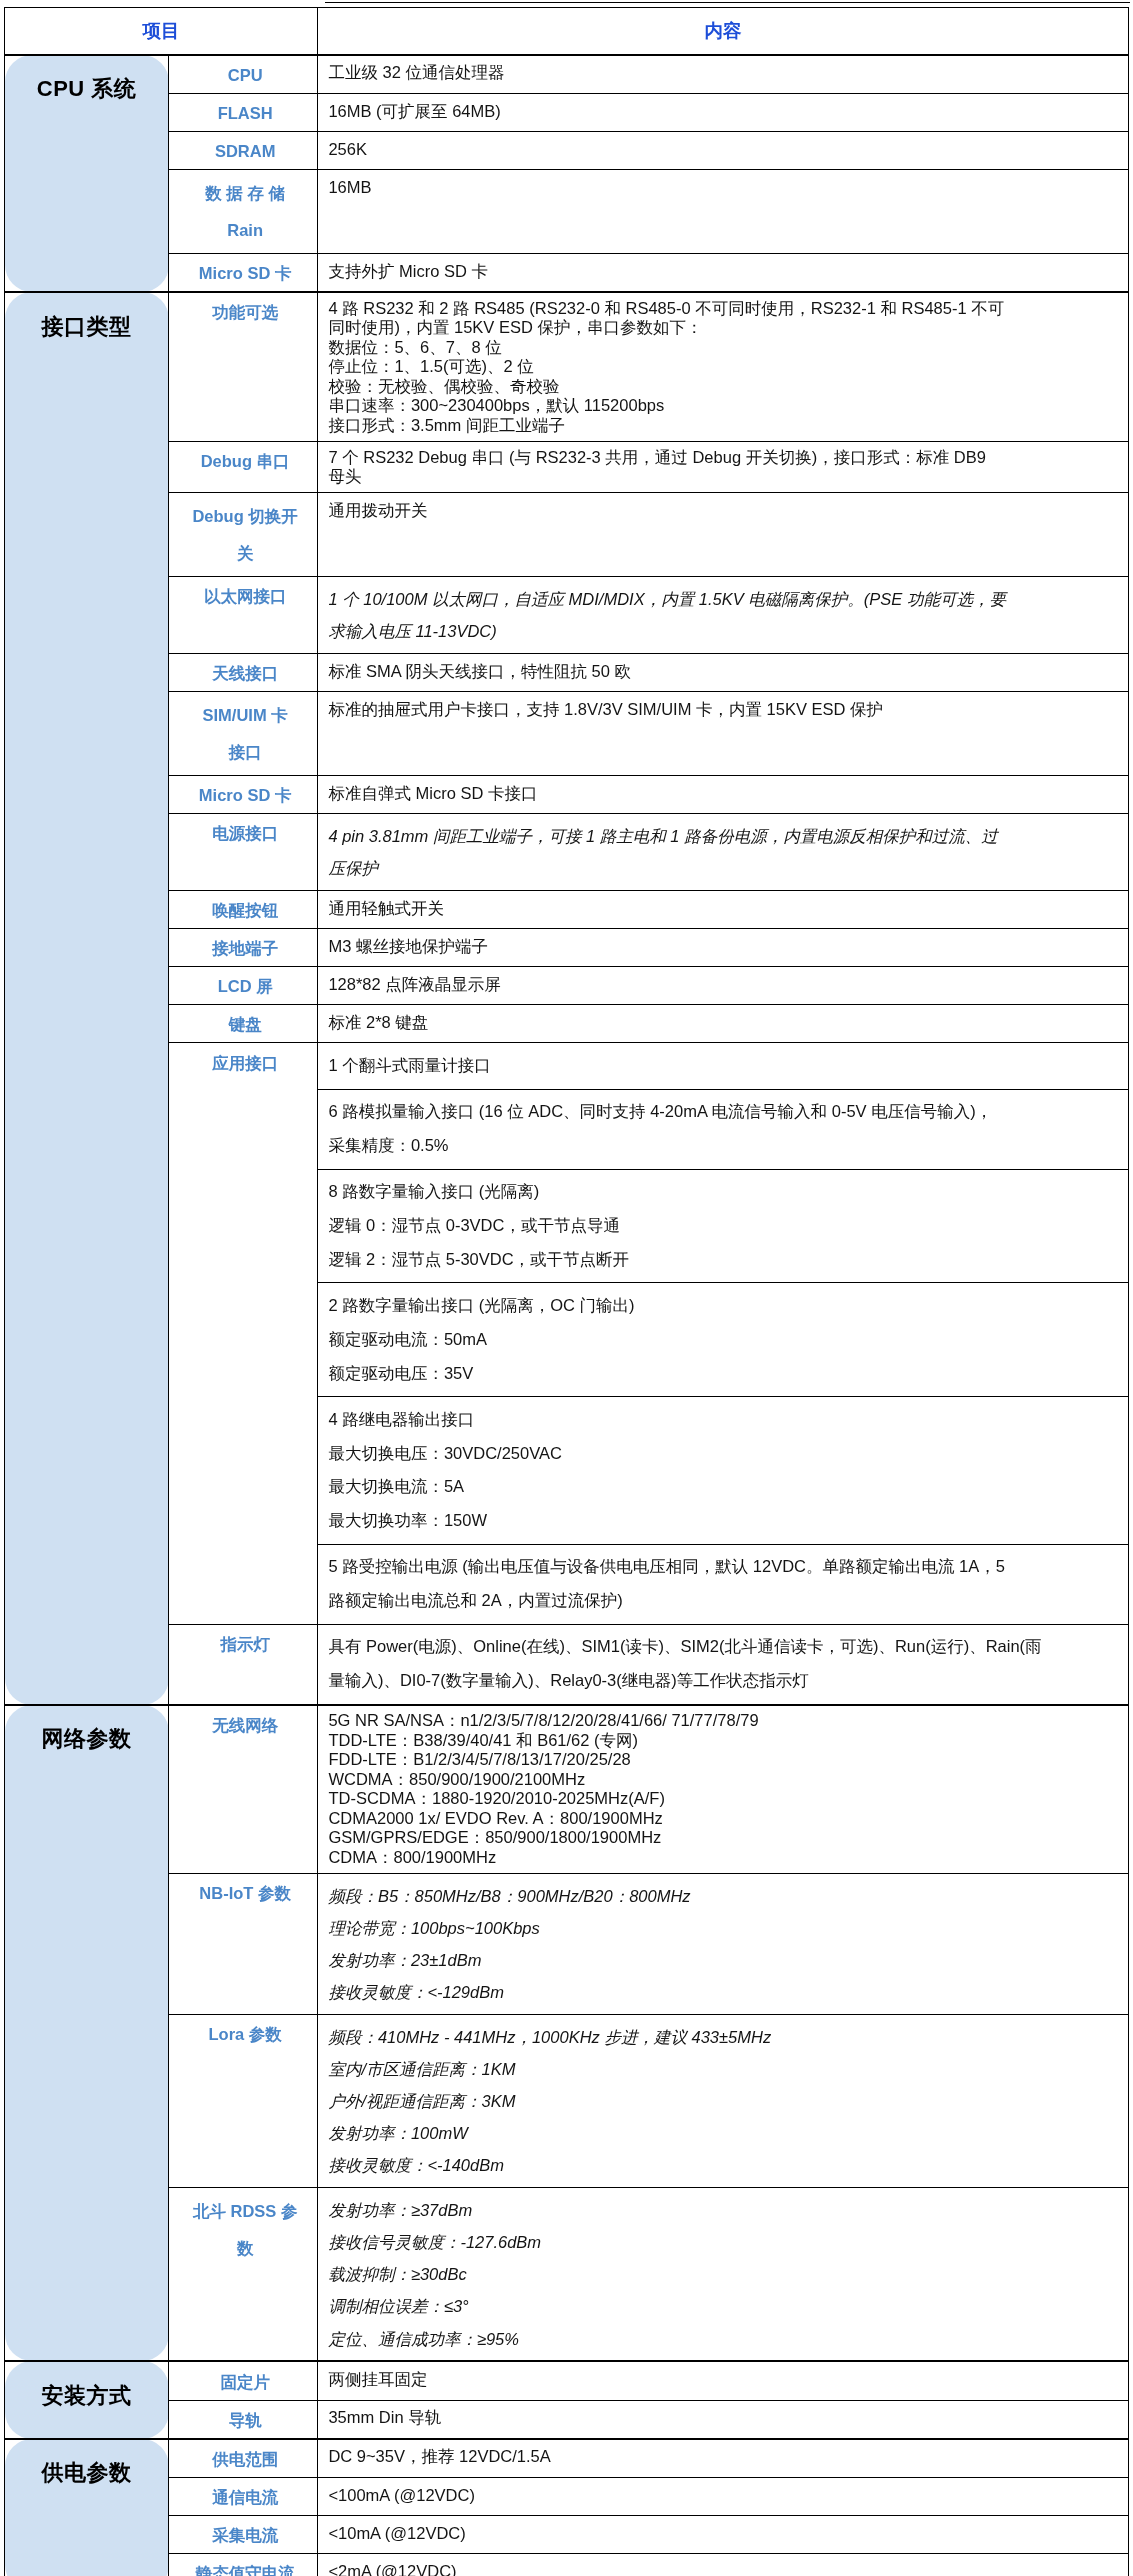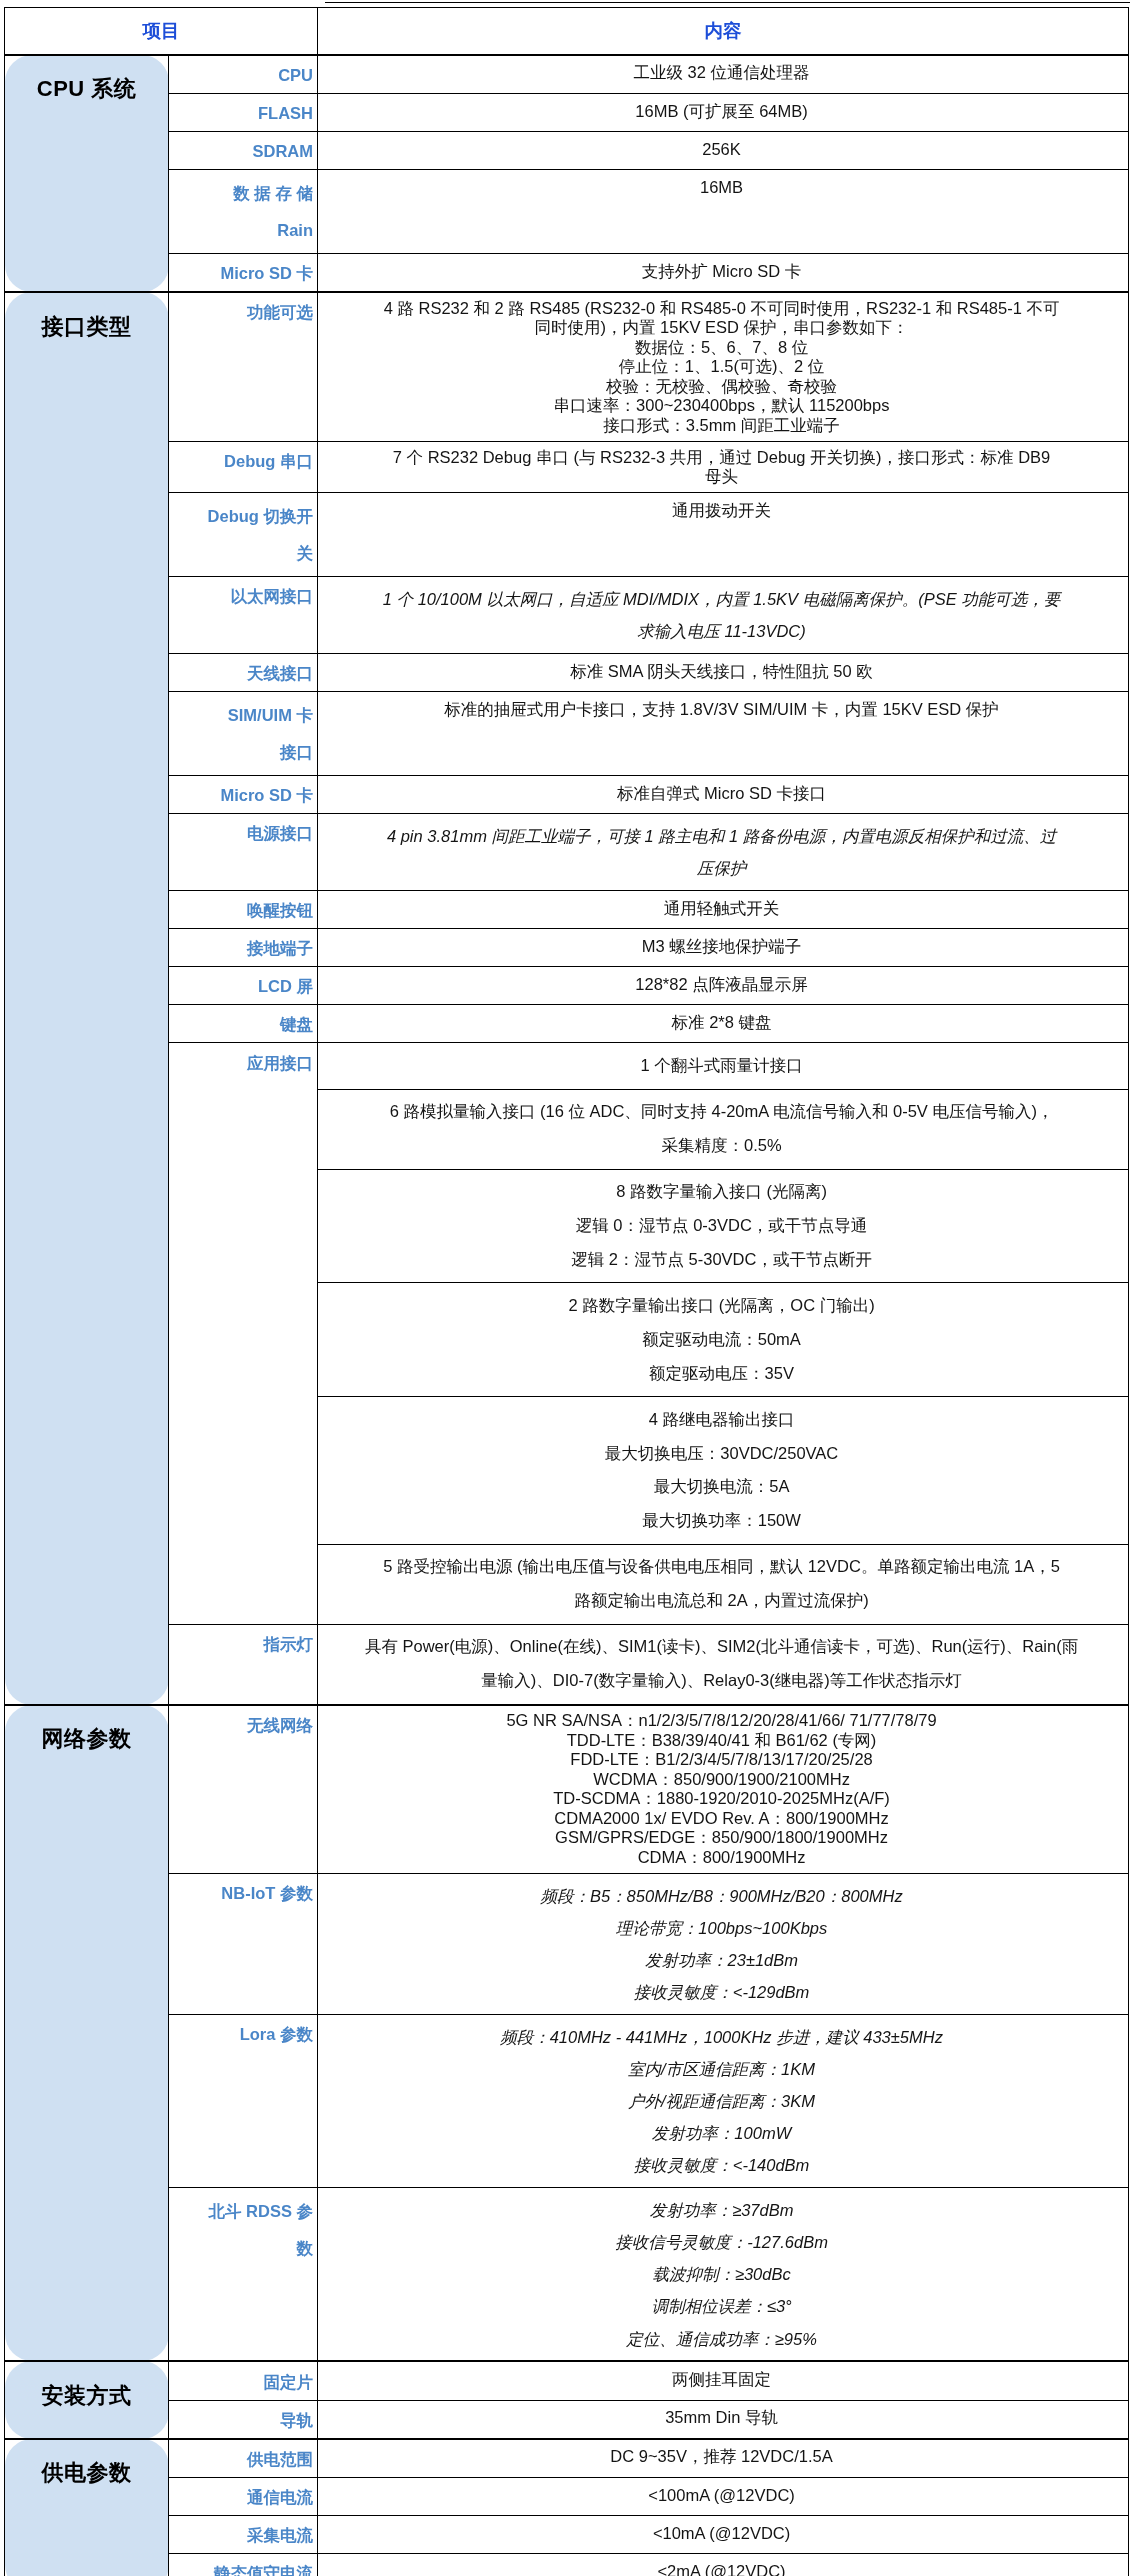--- a/index.html
+++ b/index.html
@@ -22,27 +22,27 @@
     font-size:18.5px; font-weight:bold; color:#1d4ed8; background:#fff;
     text-align:center; padding:10.3px 0;
   }
   td.category {
     background:#cfe0f2; color:#000;
     font-size:22px; font-weight:bold; letter-spacing:0.5px;
     text-align:center; vertical-align:top; padding-top:18.5px;border-radius:27px;
   }
   td.sublabel {
     color:#4a86c8; font-weight:bold; font-size:16.5px;
-    vertical-align:top; text-align:right;
+    vertical-align:top; text-align:center;
     padding:7.2px 4.1px 5.2px 8.2px;
     white-space:pre-line; line-height:1.5;
   }
   td.sublabel.label-loose { line-height:2.2; padding-top:5.2px; }
   td.value {
-    font-size:16.5px; color:#141414; vertical-align:top; text-align:center;
+    font-size:16.5px; color:#141414; vertical-align:top; text-align:left;
     padding:5.7px 13.4px 5.7px 10.3px;
     white-space:pre-line;
   }
   .sp-single { line-height:1.35; }
   .sp-tight  { line-height:1.18; }
   .sp-med    { line-height:1.95;font-style:italic; }
   .sp-loose  { line-height:2.05; }
 </style>
 </head>
 <body>

